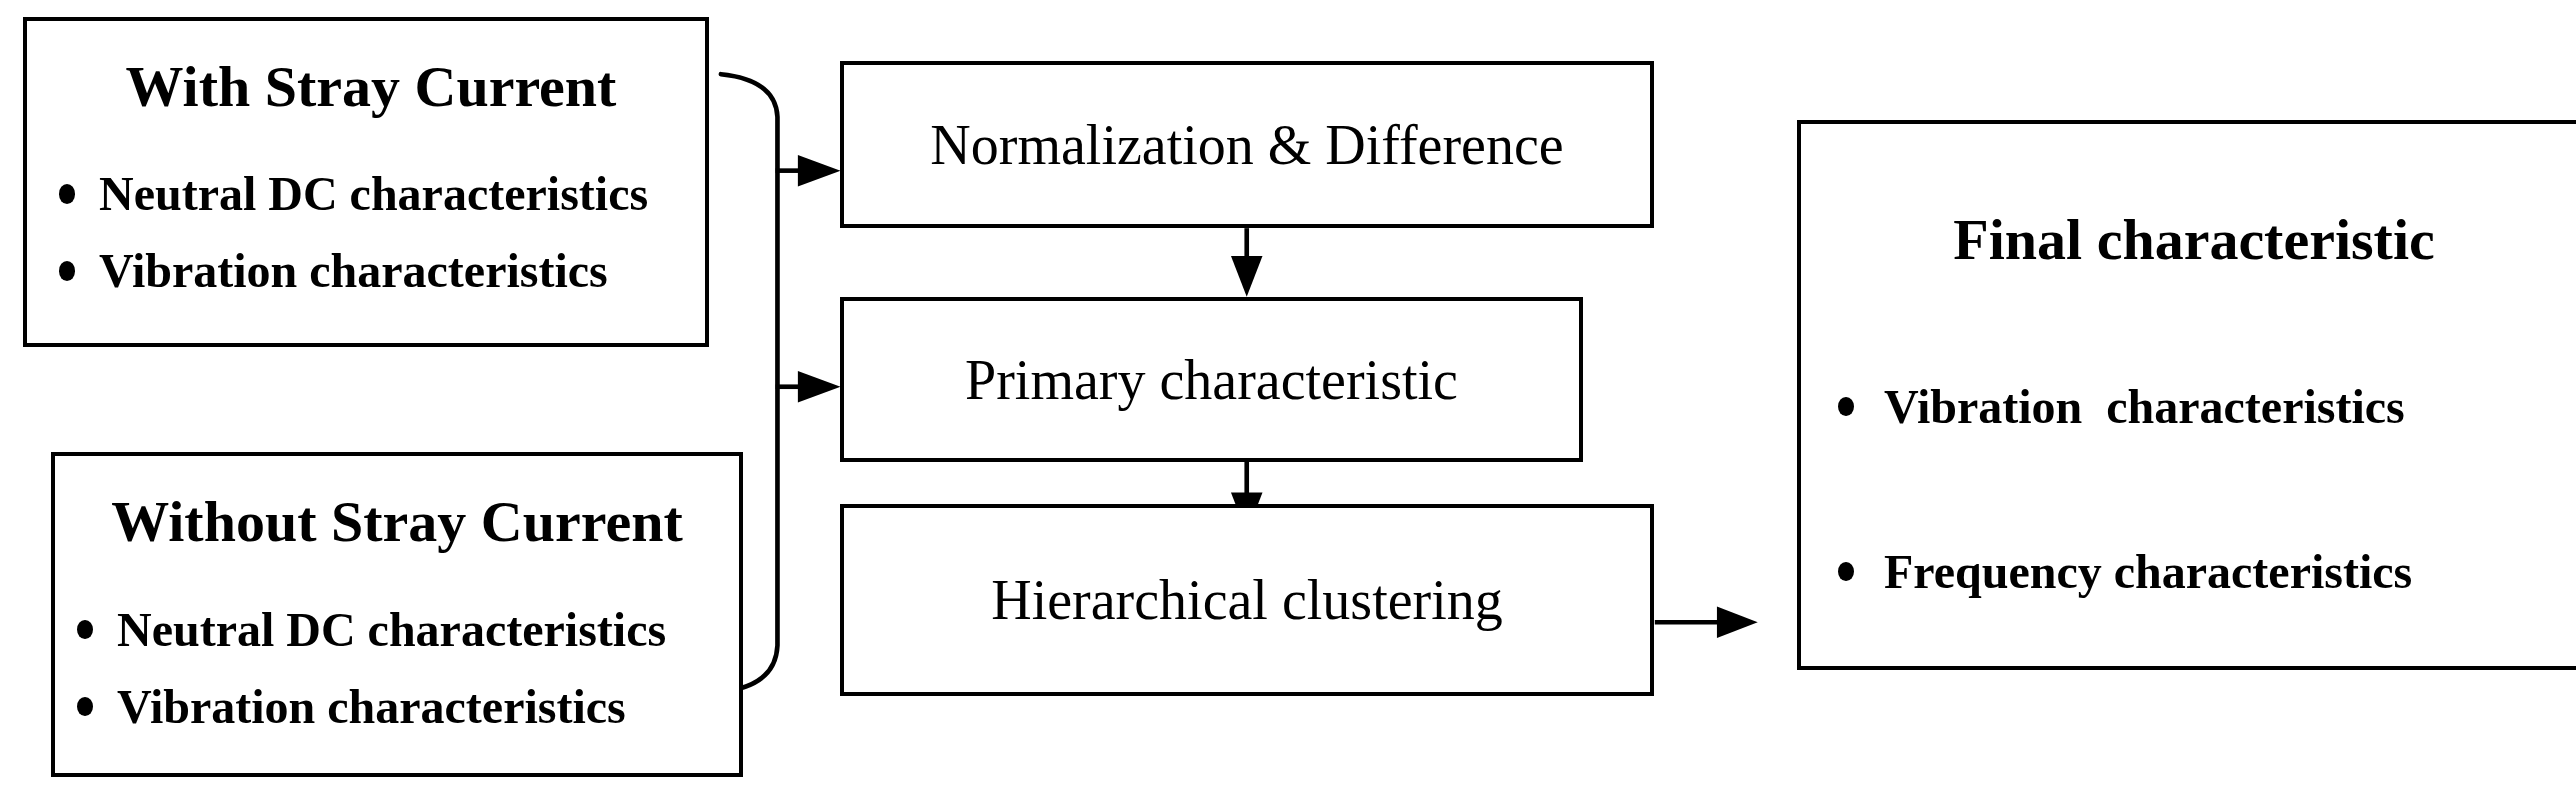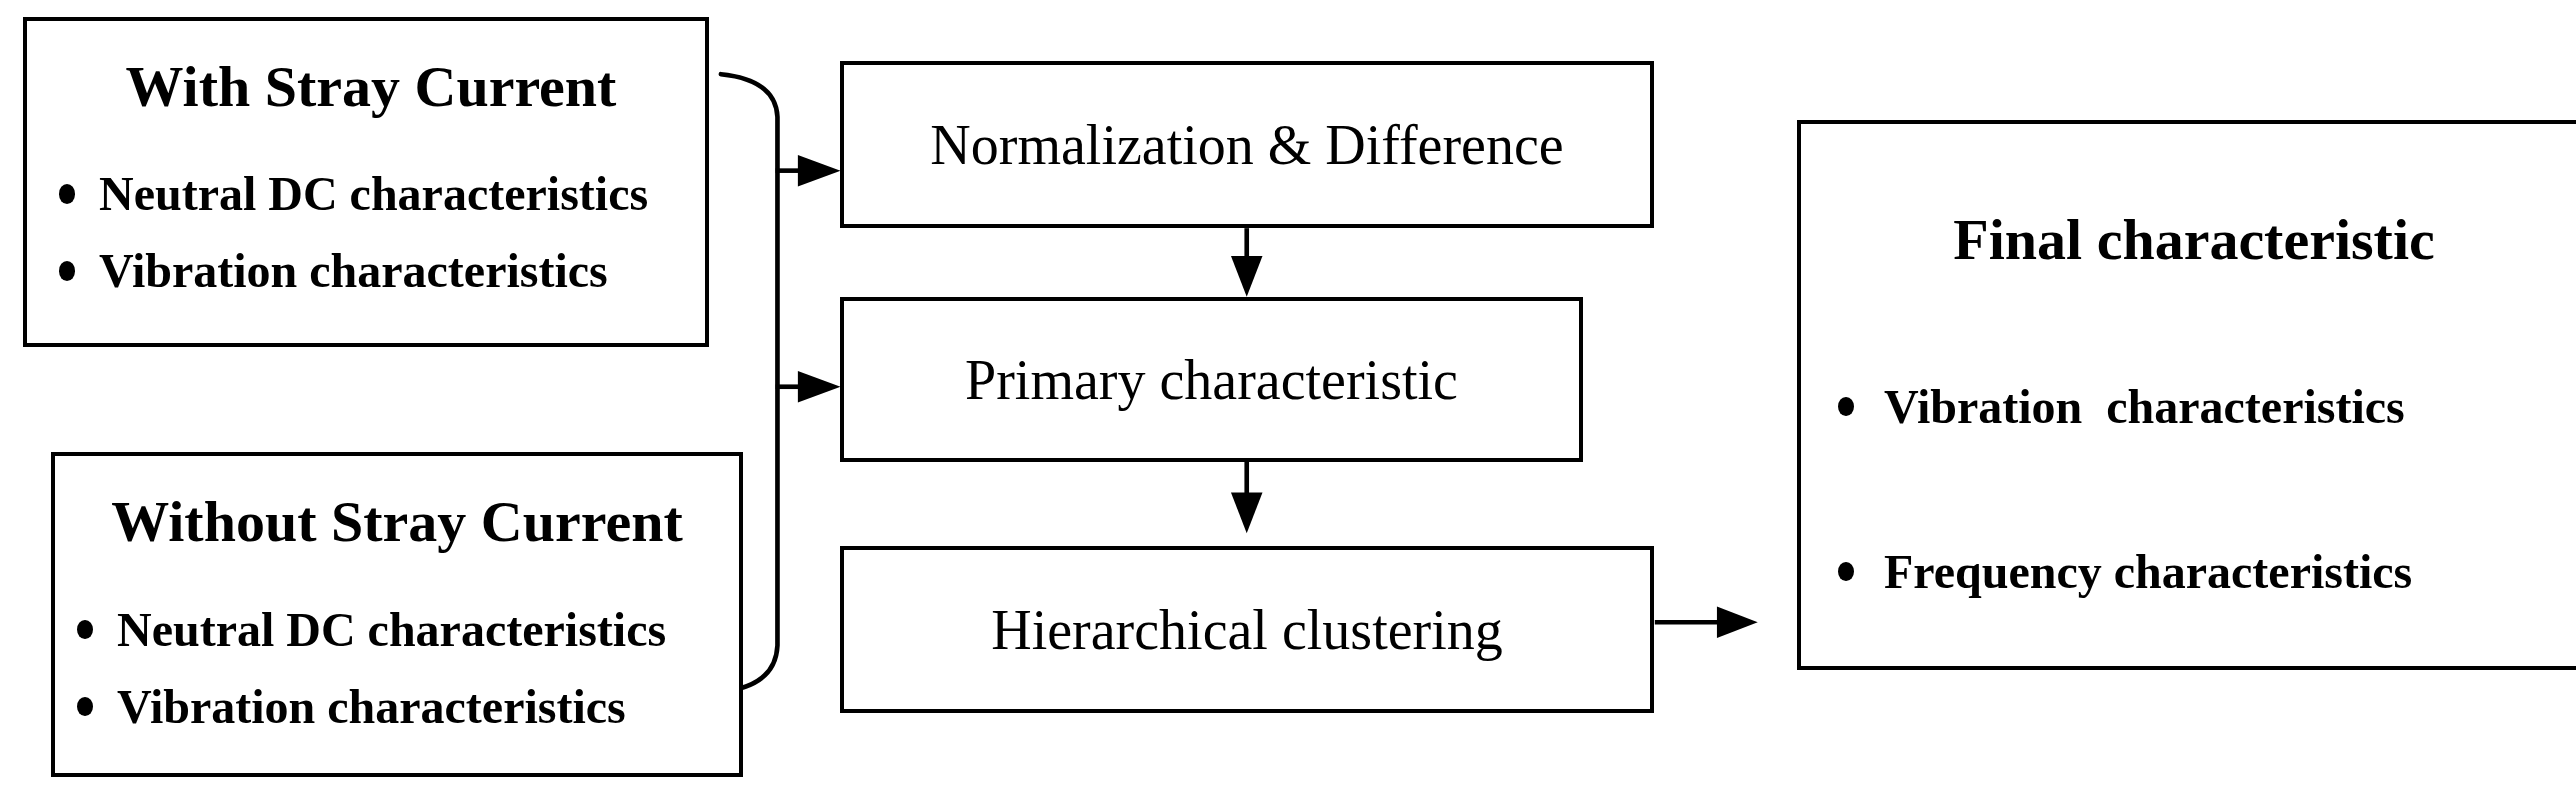--- a/index.html
+++ b/index.html
@@ -69,21 +69,21 @@
     font-size: 56px;
     line-height: 54px;
     text-align: center;
     white-space: pre-wrap;
   }
   
   #box-with-stray      { left: 23px;   top: 16.7px;  width: 686px; height: 330px; padding-left: 10px; }
   #box-without-stray   { left: 23px;   top: 452px; width: 692px; height: 325px; margin-left: 28px; }
   #box-normalization   { left: 840px;  top: 61px;  width: 814px; height: 167px; }
   #box-primary         { left: 840px;  top: 297px; width: 743px; height: 165px; }
-  #box-hierarchical    { left: 840px;  top: 546px; width: 814px; height: 167px; }
+  #box-hierarchical    { left: 840px;  top: 504px; width: 814px; height: 192px; }
   #box-final           { left: 1758px; top: 120px; width: 794px; height: 550px; margin-left: 39px; }
 </style>
 </head>
 <body>
 
 <div class="canvas">
 
   <svg class="connector-layer" width="2576" height="805" viewBox="0 0 2777 868" xmlns="http://www.w3.org/2000/svg">
 
     <path d="M 777 80 Q 836 86 838 126 L 838 696 Q 836 740 777 746" fill="none" stroke="#000000" stroke-width="5" stroke-linecap="round"></path>

